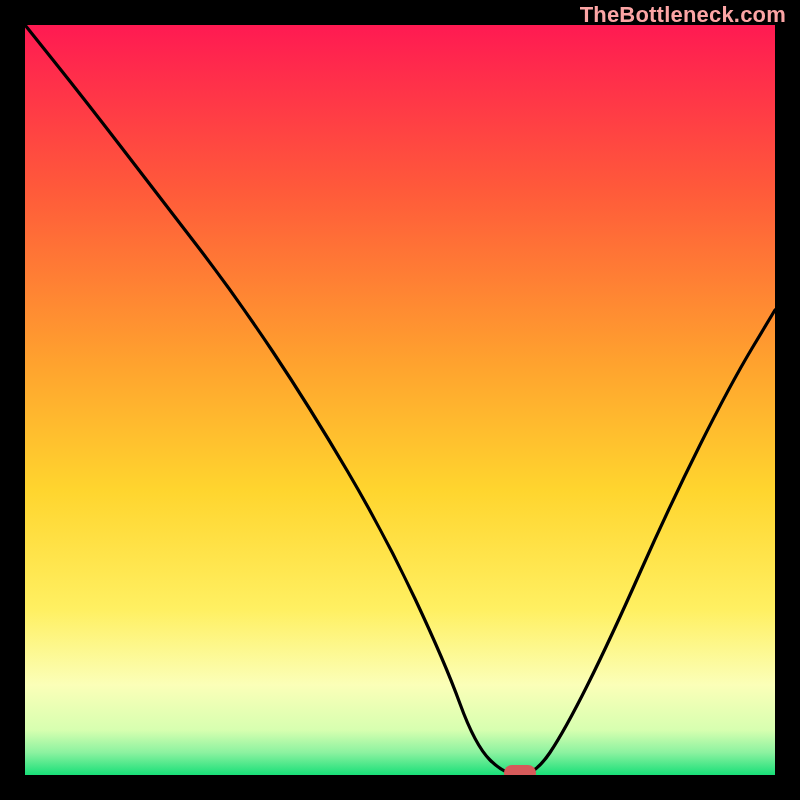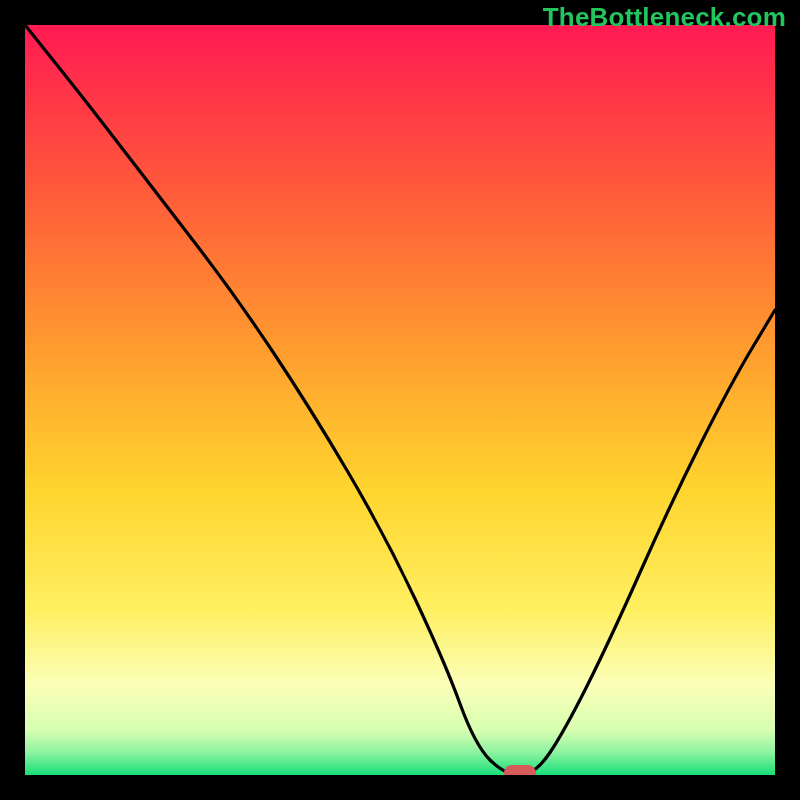--- a/index.html
+++ b/index.html
@@ -29,23 +29,23 @@
   .svg-layer {
     position: absolute;
     left: 0;
     top: 0;
   }
   .watermark {
     position: absolute;
     top: 2px;
     right: 14px;
     font-family: Arial, Helvetica, sans-serif;
-    font-size: 26px;
+    font-size: 22px;
     font-weight: 600;
-    color: #22c55e;
+    color: #fca5a5;
     letter-spacing: 0.2px;
   }
 </style>
 </head>
 <body>
 
 <div class="frame">
   <div class="plot">
 
     <svg class="svg-layer" width="750" height="750" viewBox="0 0 750 750">

